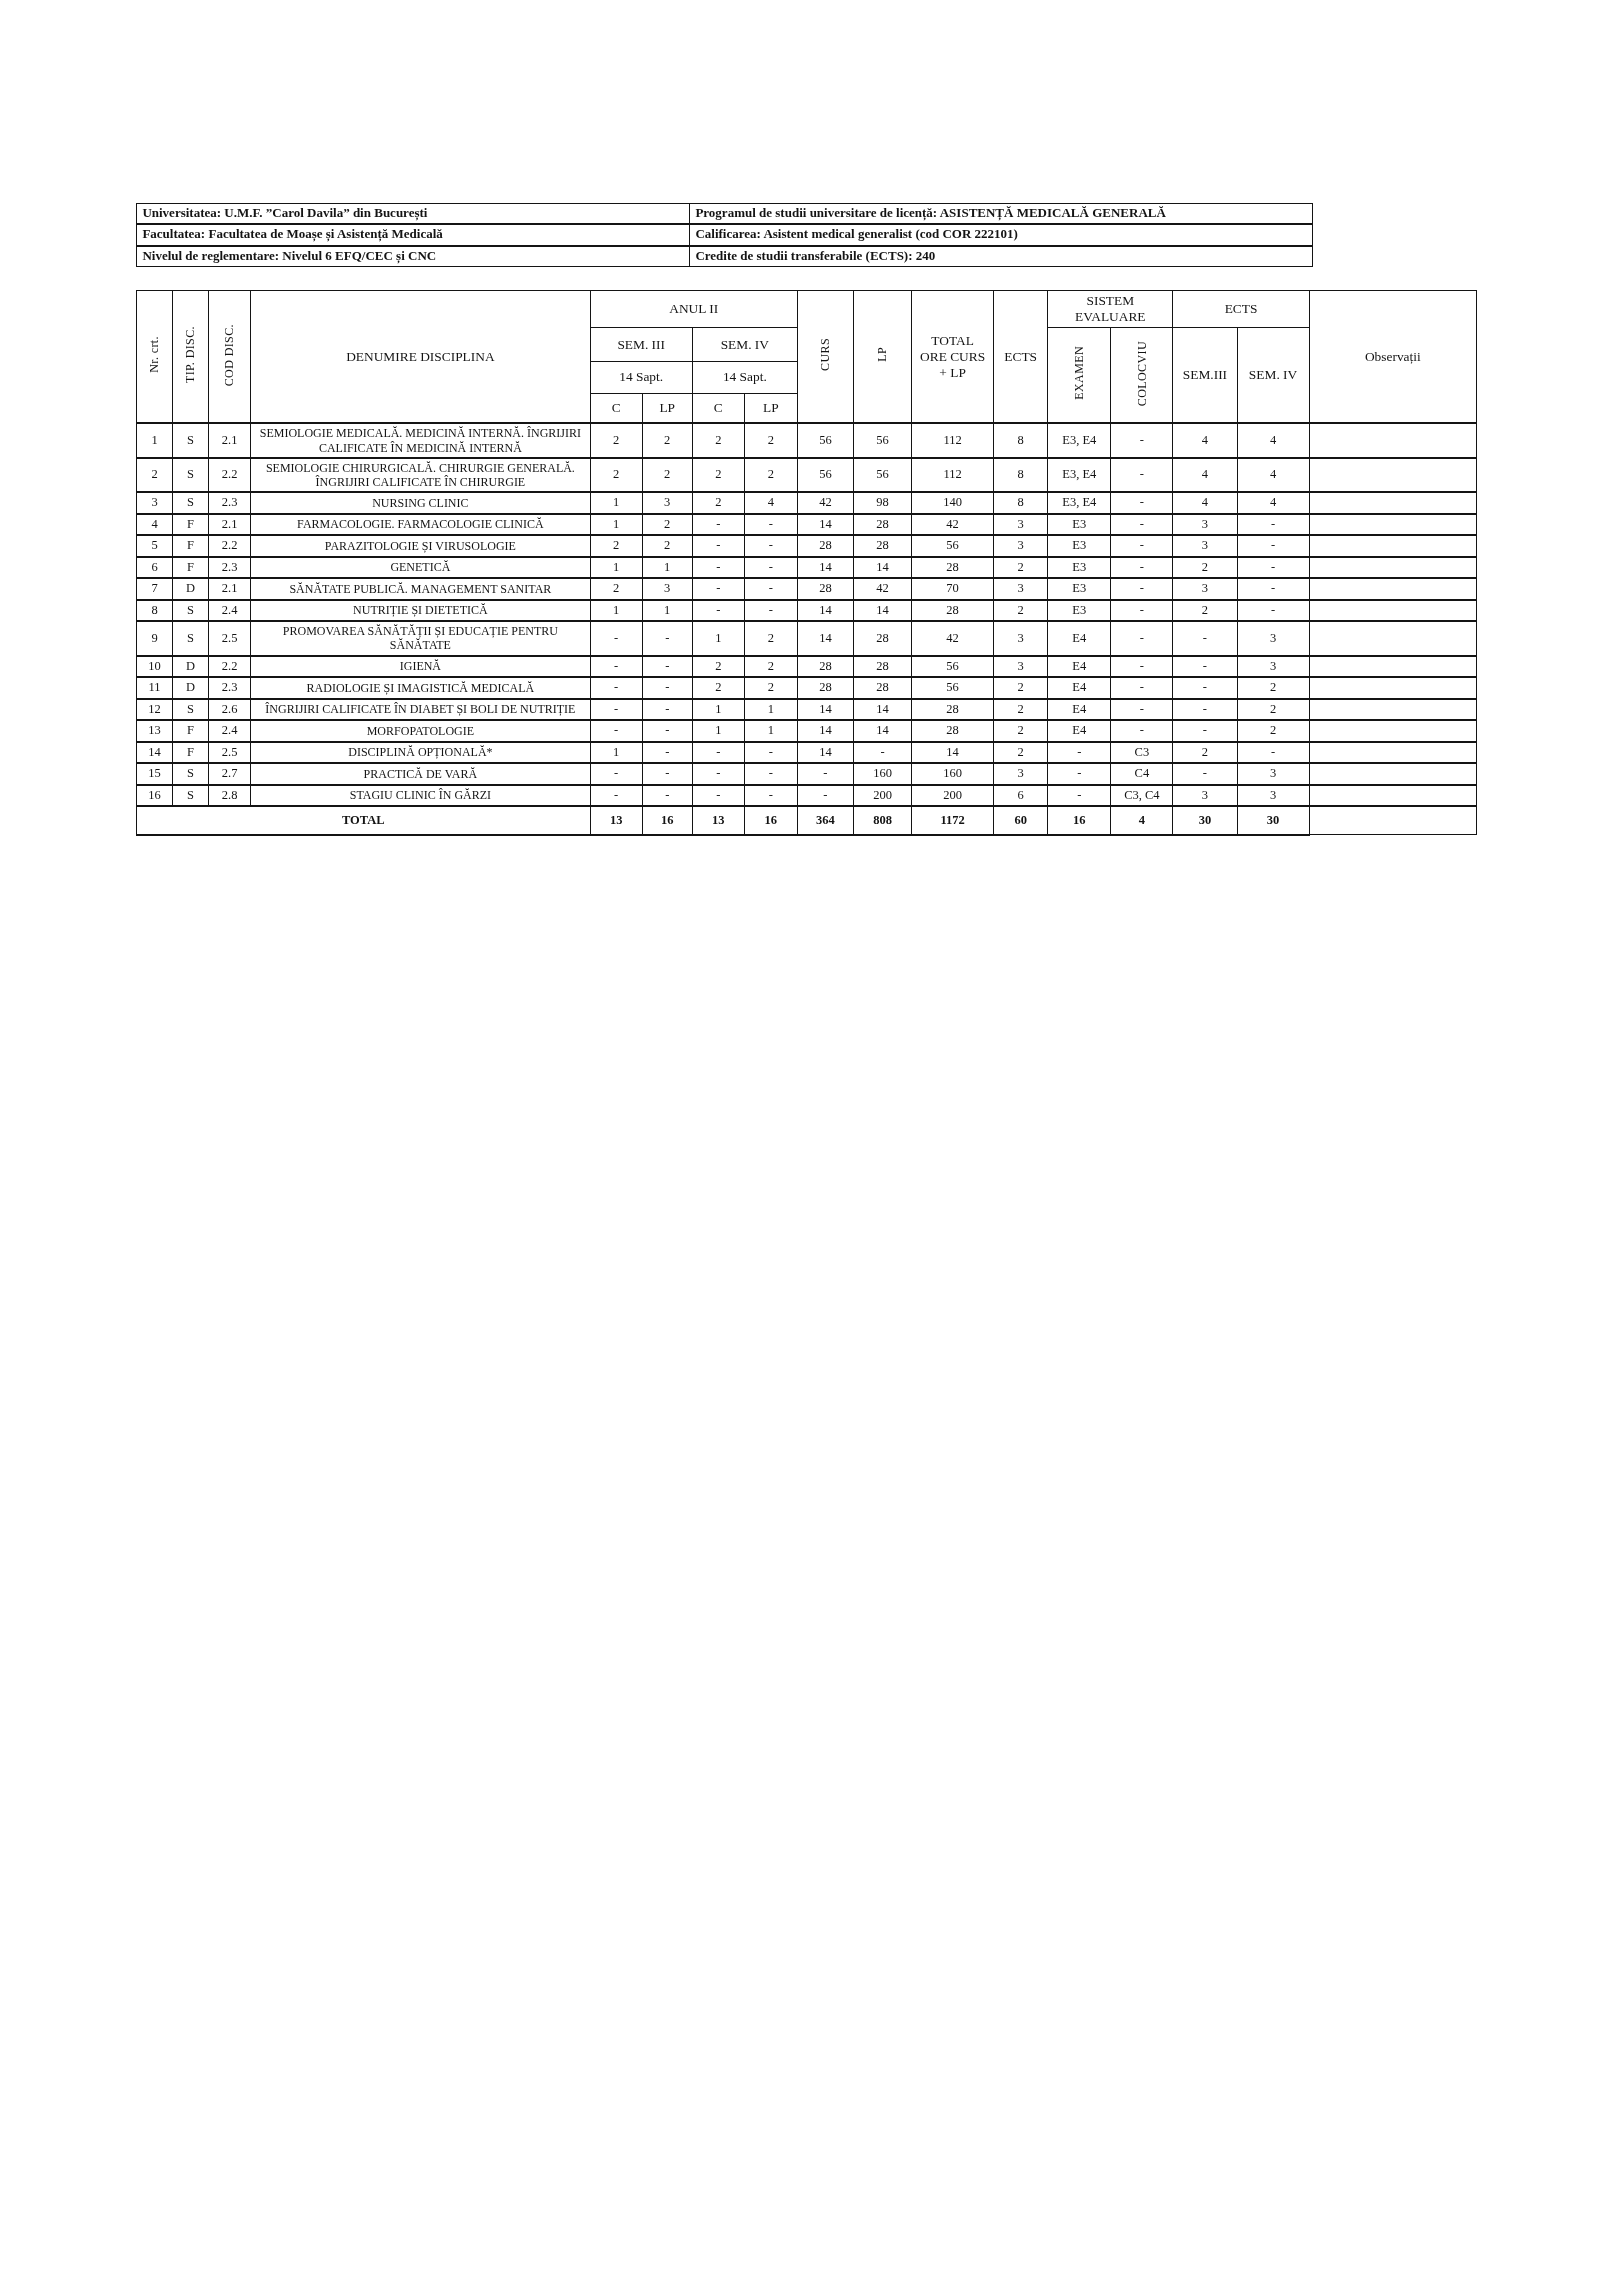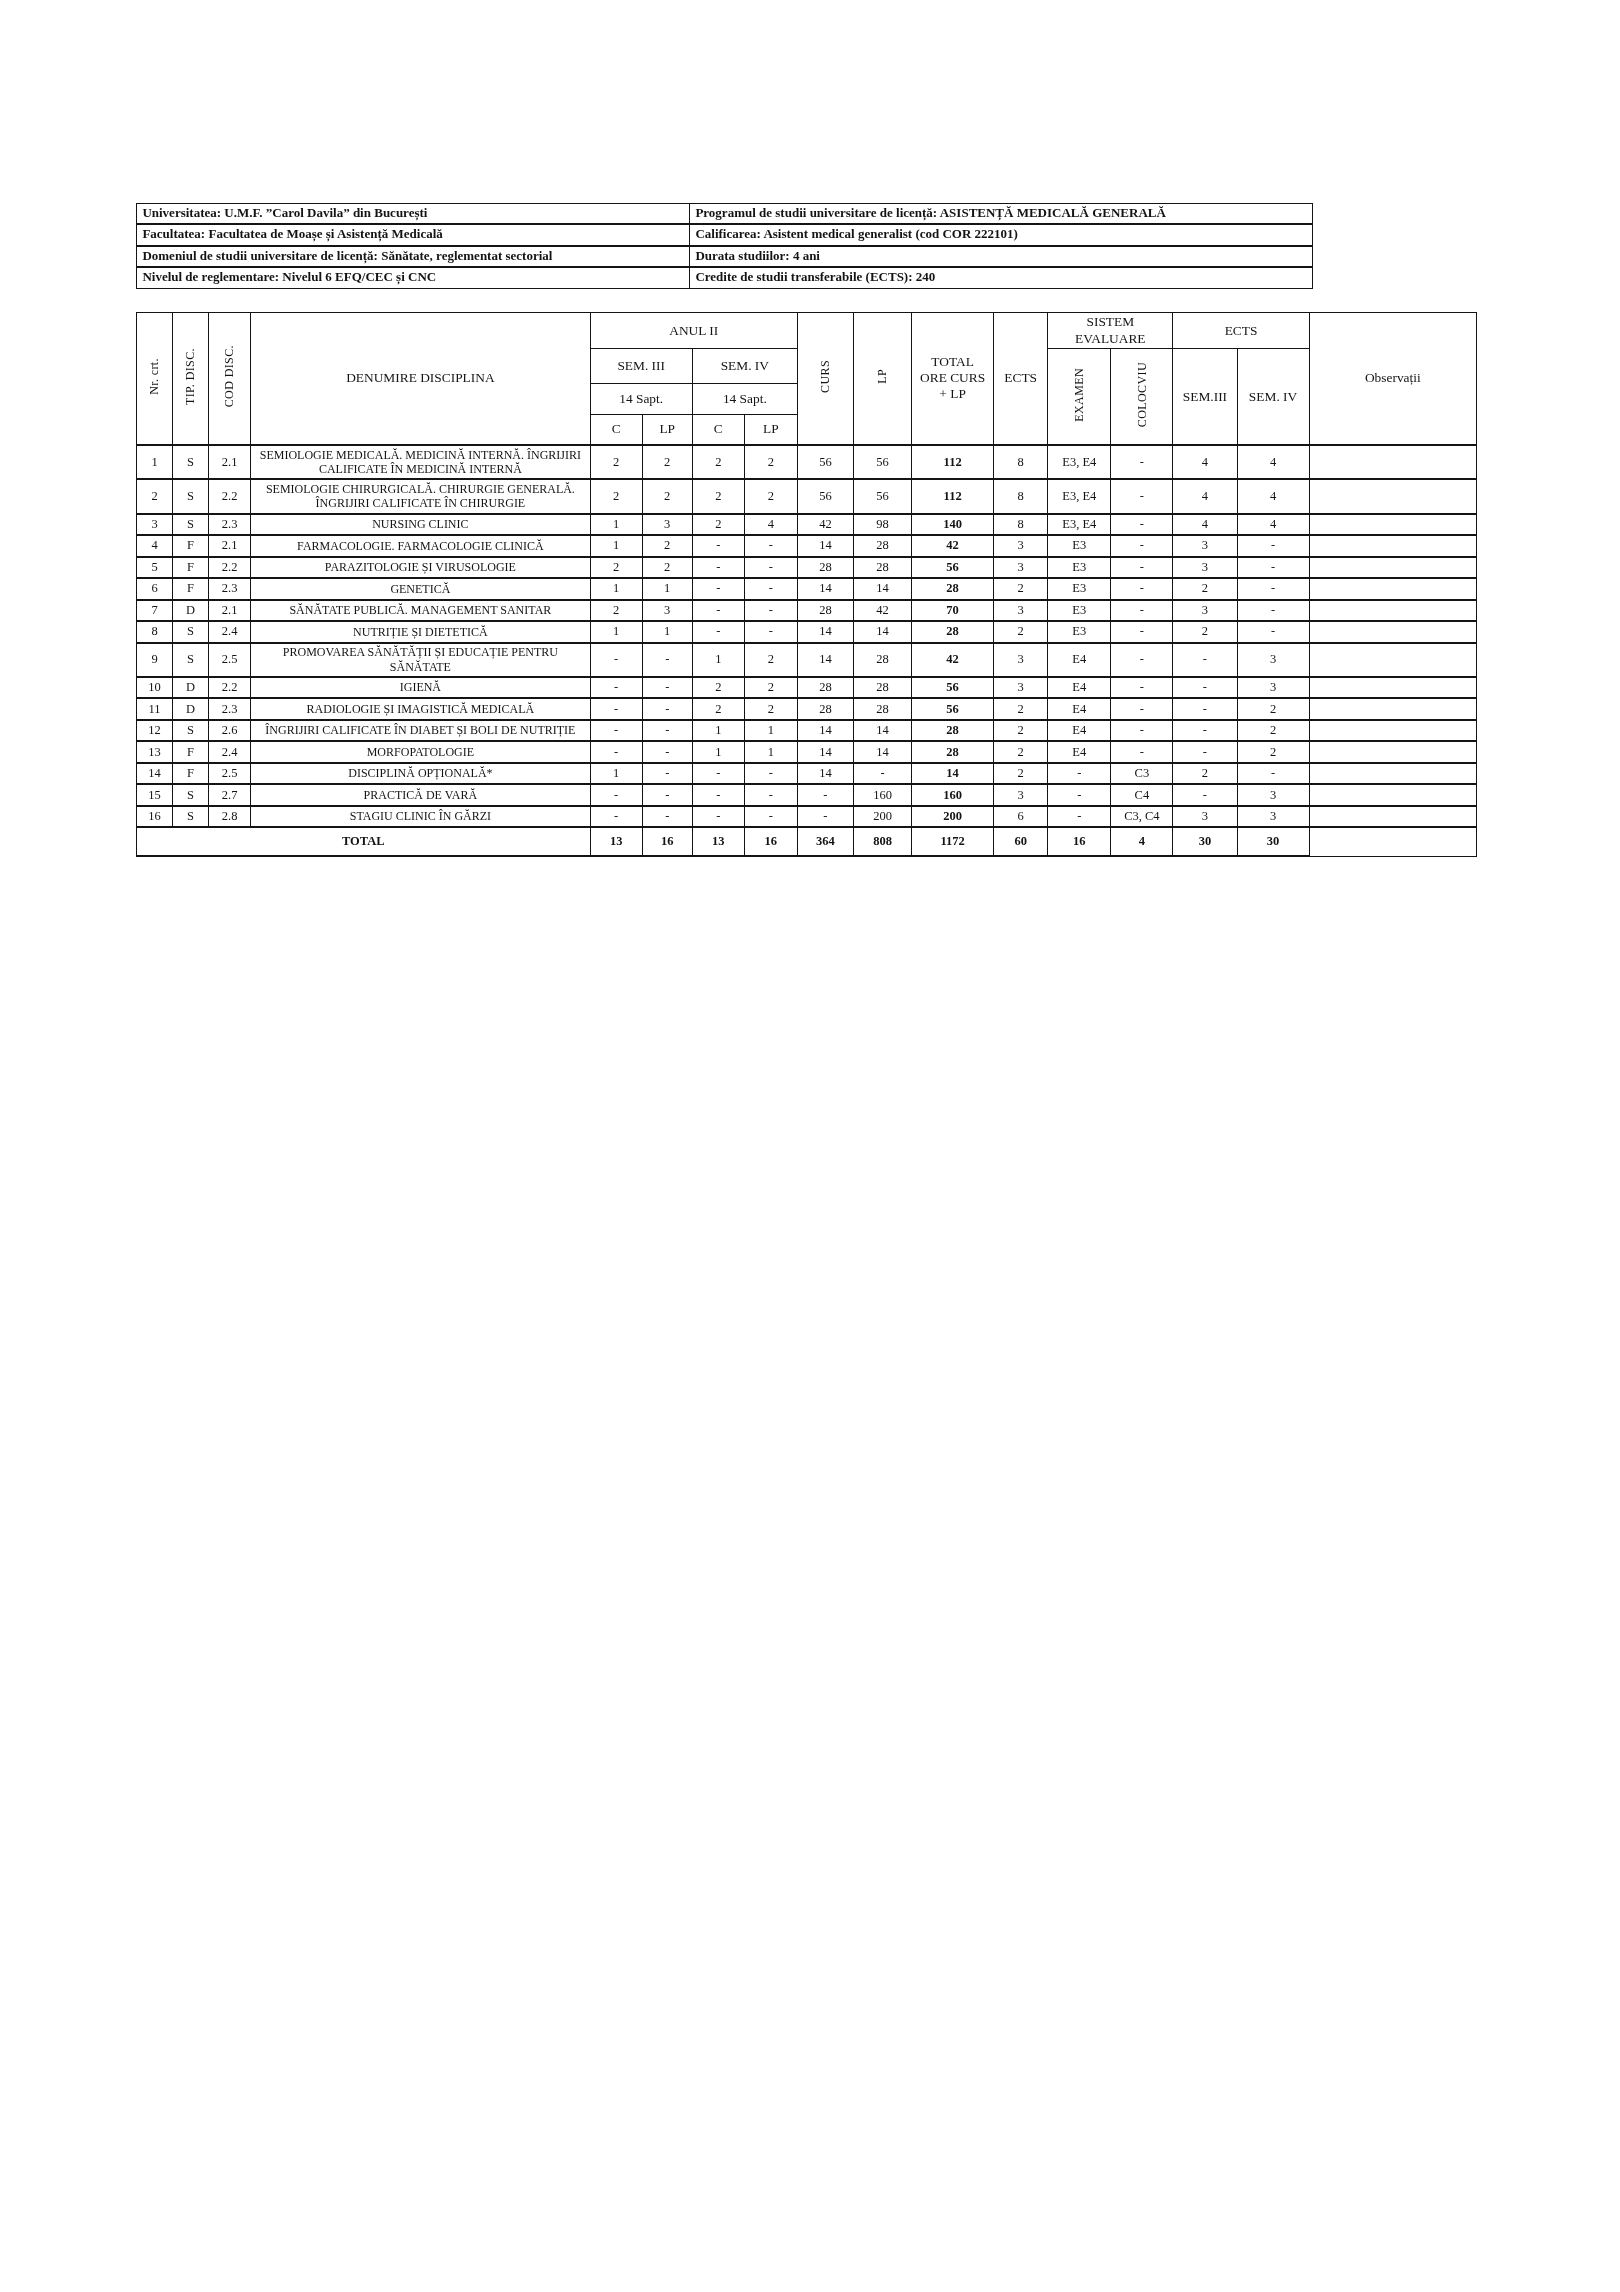--- a/index.html
+++ b/index.html
@@ -80,21 +80,21 @@
   table.plan thead tr.h2 th { height: 29.6px; text-align: center; }
   table.plan thead tr.h3 th { height: 27px; }
   table.plan thead tr.h4 th { height: 25px; }
   table.plan tbody tr { height: 21.5px; }
   table.plan td.name {
     text-align: center;
     font-size: 12px;
     padding-left: 3.6px;
     padding-right: 3.6px;
   }
-  table.plan td.tot { font-weight: bold; }
+  table.plan td.tot { font-weight: normal; }
   table.plan tr.total-row td {
     font-weight: bold;
     height: 23px;
   }
   .rot {
     display: inline-block;
     writing-mode: vertical-rl;
     transform: rotate(180deg);
     white-space: nowrap;
     font-size: 12px;
@@ -120,24 +120,20 @@
         <col style="width:623px">
       </colgroup>
     <tbody id="info-body">
         <tr>
           <td>Universitatea: U.M.F. ”Carol Davila” din București</td>
           <td>Programul de studii universitare de licență: ASISTENȚĂ MEDICALĂ GENERALĂ</td>
         </tr>
         <tr>
           <td>Facultatea: Facultatea de Moașe și Asistență Medicală</td>
           <td>Calificarea: Asistent medical generalist (cod COR 222101)</td>
-        </tr>
-        <tr>
-          <td>Domeniul de studii universitare de licență: Sănătate, reglementat sectorial</td>
-          <td>Durata studiilor: 4 ani</td>
         </tr>
         <tr>
           <td>Nivelul de reglementare: Nivelul 6 EFQ/CEC și CNC</td>
           <td>Credite de studii transferabile (ECTS): 240</td>
         </tr>
       </tbody>
   </table>
 
   <table class="plan">
     <colgroup>

